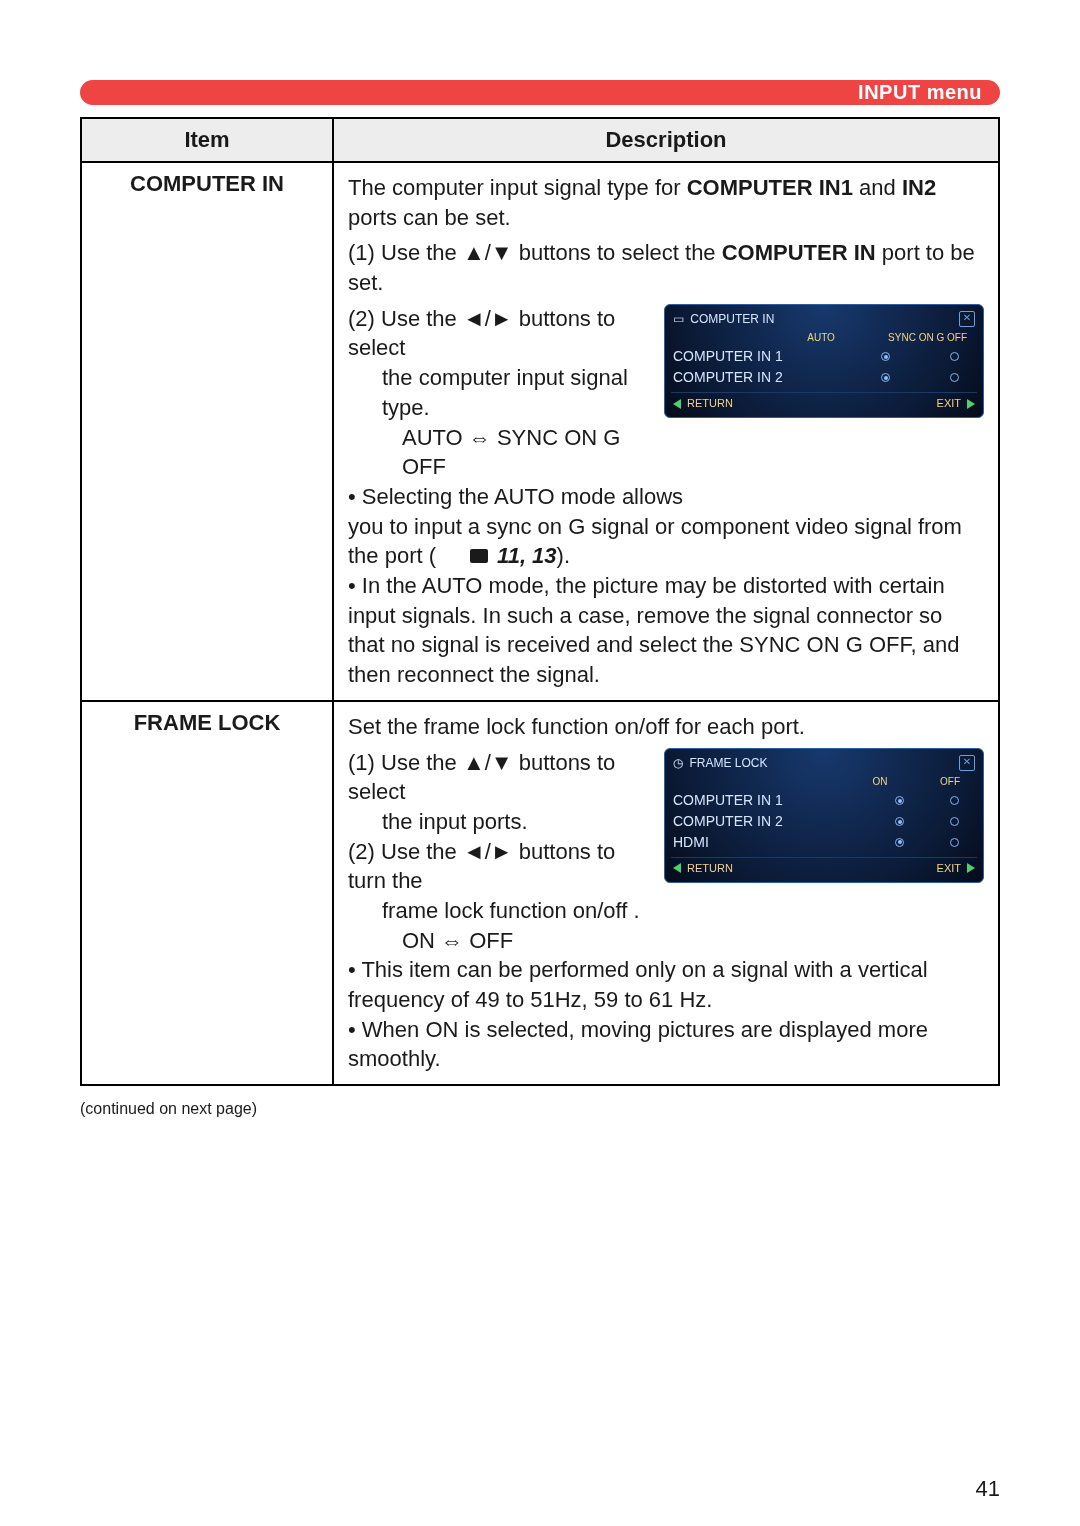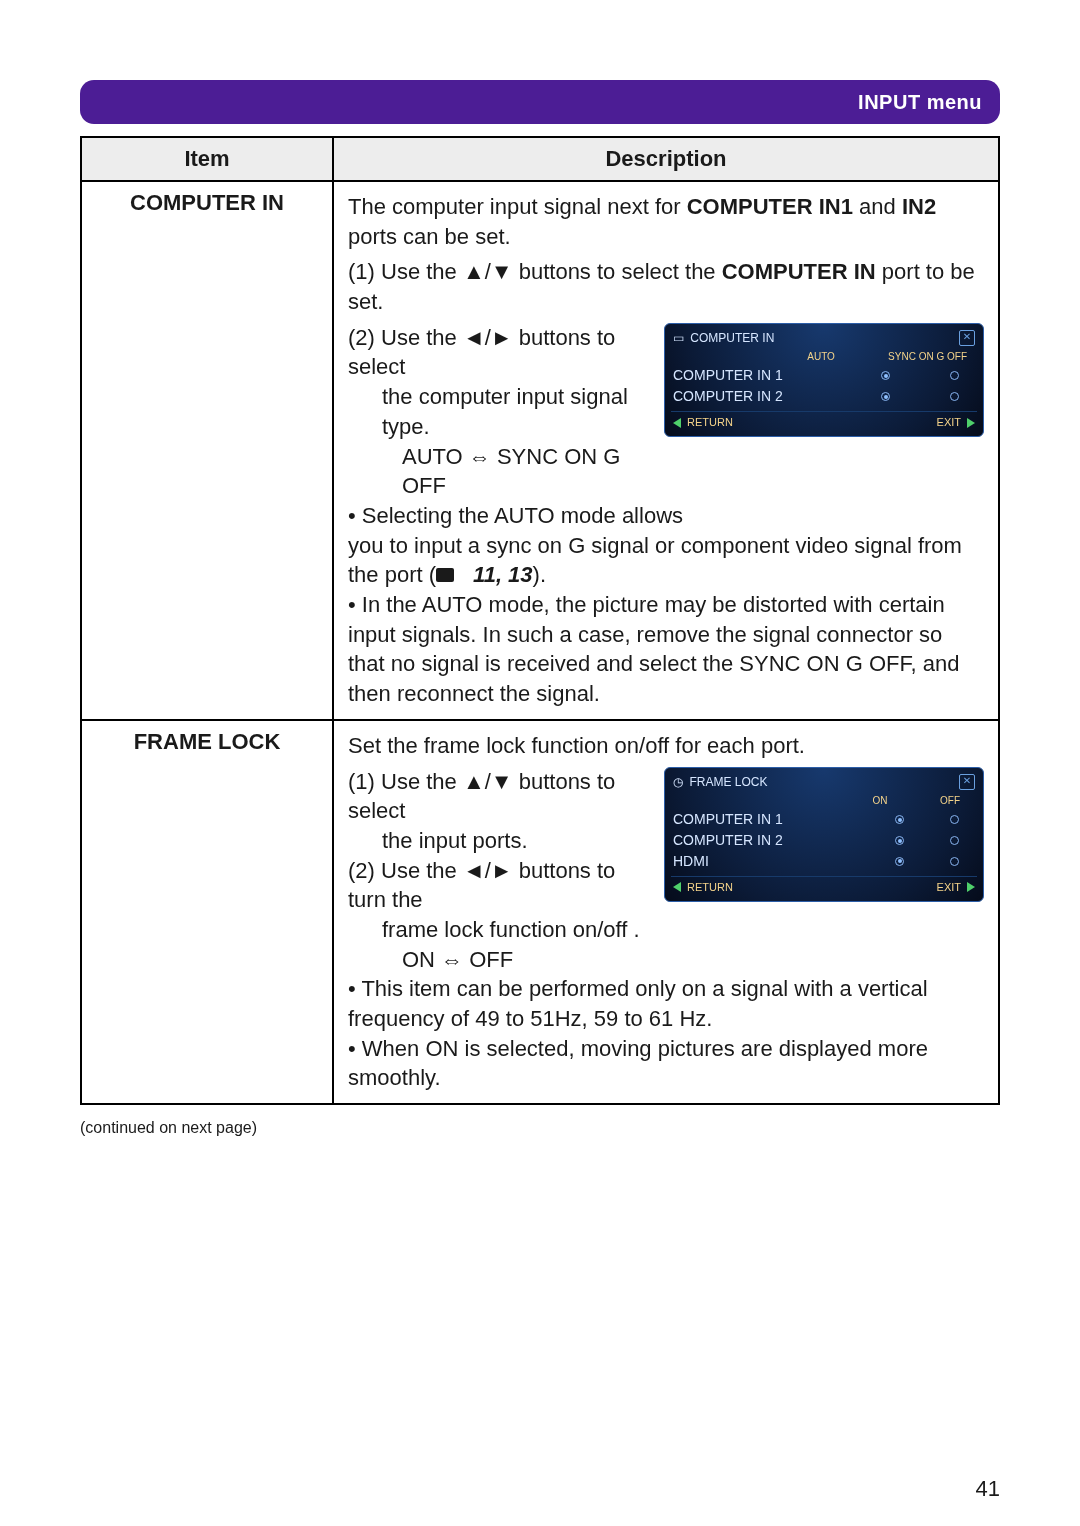--- a/index.html
+++ b/index.html
@@ -11,23 +11,23 @@
     -webkit-font-smoothing: antialiased;
   }
   .page {
     width: 1080px;
     min-height: 1526px;
     position: relative;
     box-sizing: border-box;
     padding: 80px 80px 40px 80px;
   }
   .header-bar {
-    height: 44px;
+    height: 25px;
     border-radius: 14px;
-    background: #4c1d95;
+    background: #ef4444;
     display: flex;
     justify-content: flex-end;
     align-items: center;
     padding: 0 18px;
     margin-bottom: 12px;
   }
   .header-bar span {
     color: #fff;
     font-weight: bold;
     font-size: 20px;
@@ -60,23 +60,24 @@
   td.desc-col {
     padding: 10px 14px;
     font-size: 22px;
     line-height: 1.35;
   }
   .desc-col .row-block { margin-bottom: 6px; }
   .desc-col b { font-weight: bold; }
   .bookref {
     display: inline-flex;
     align-items: center;
-    gap: 19px;
+    gap: 9px;
     font-style: italic;
     font-weight: bold;
+    margin-left: 34px;
   }
   .bookref .book-icon {
     width: 18px; height: 14px;
     display: inline-block;
     position: relative;
   }
   .bookref .book-icon::before {
     content: "";
     position: absolute;
     left: 0; top: 0;
@@ -196,21 +197,21 @@
         <th>Item</th>
         <th>Description</th>
       </tr>
     </thead>
     <tbody>
 
       <tr>
         <td class="item-col">COMPUTER IN</td>
         <td class="desc-col">
           <div class="row-block">
-            <span>The computer input signal next for </span><b>COMPUTER IN1</b><span> and </span><b>IN2</b><span> ports can be set.</span>
+            <span>The computer input signal type for </span><b>COMPUTER IN1</b><span> and </span><b>IN2</b><span> ports can be set.</span>
           </div>
           <div class="row-block">
             <span>(1) Use the ▲/▼ buttons to select the </span><b>COMPUTER IN</b><span> port to be set.</span>
           </div>
 
           <div class="clearfix">
 
             <div class="osd">
               <div class="osd-title">
                 <div class="left">

